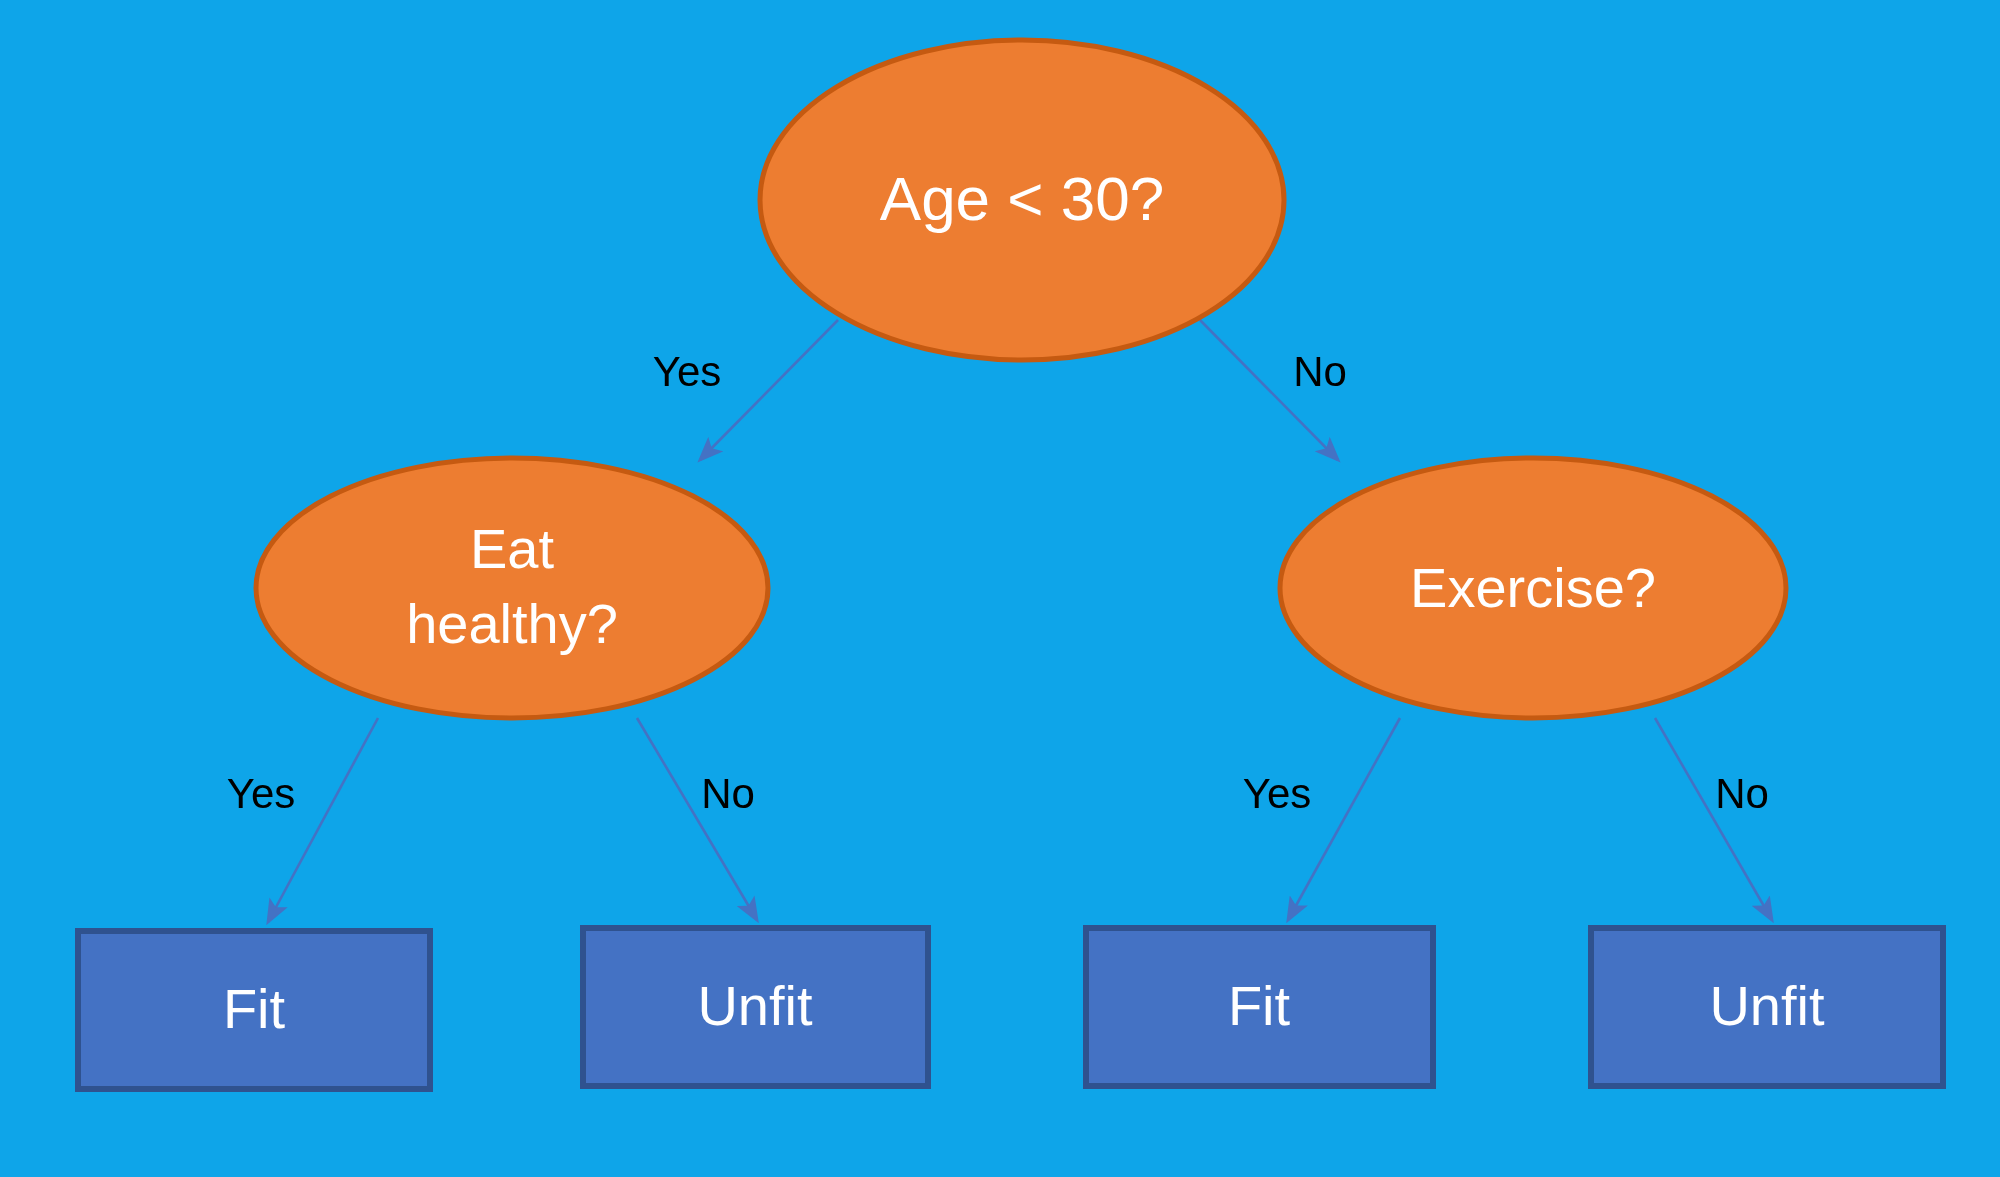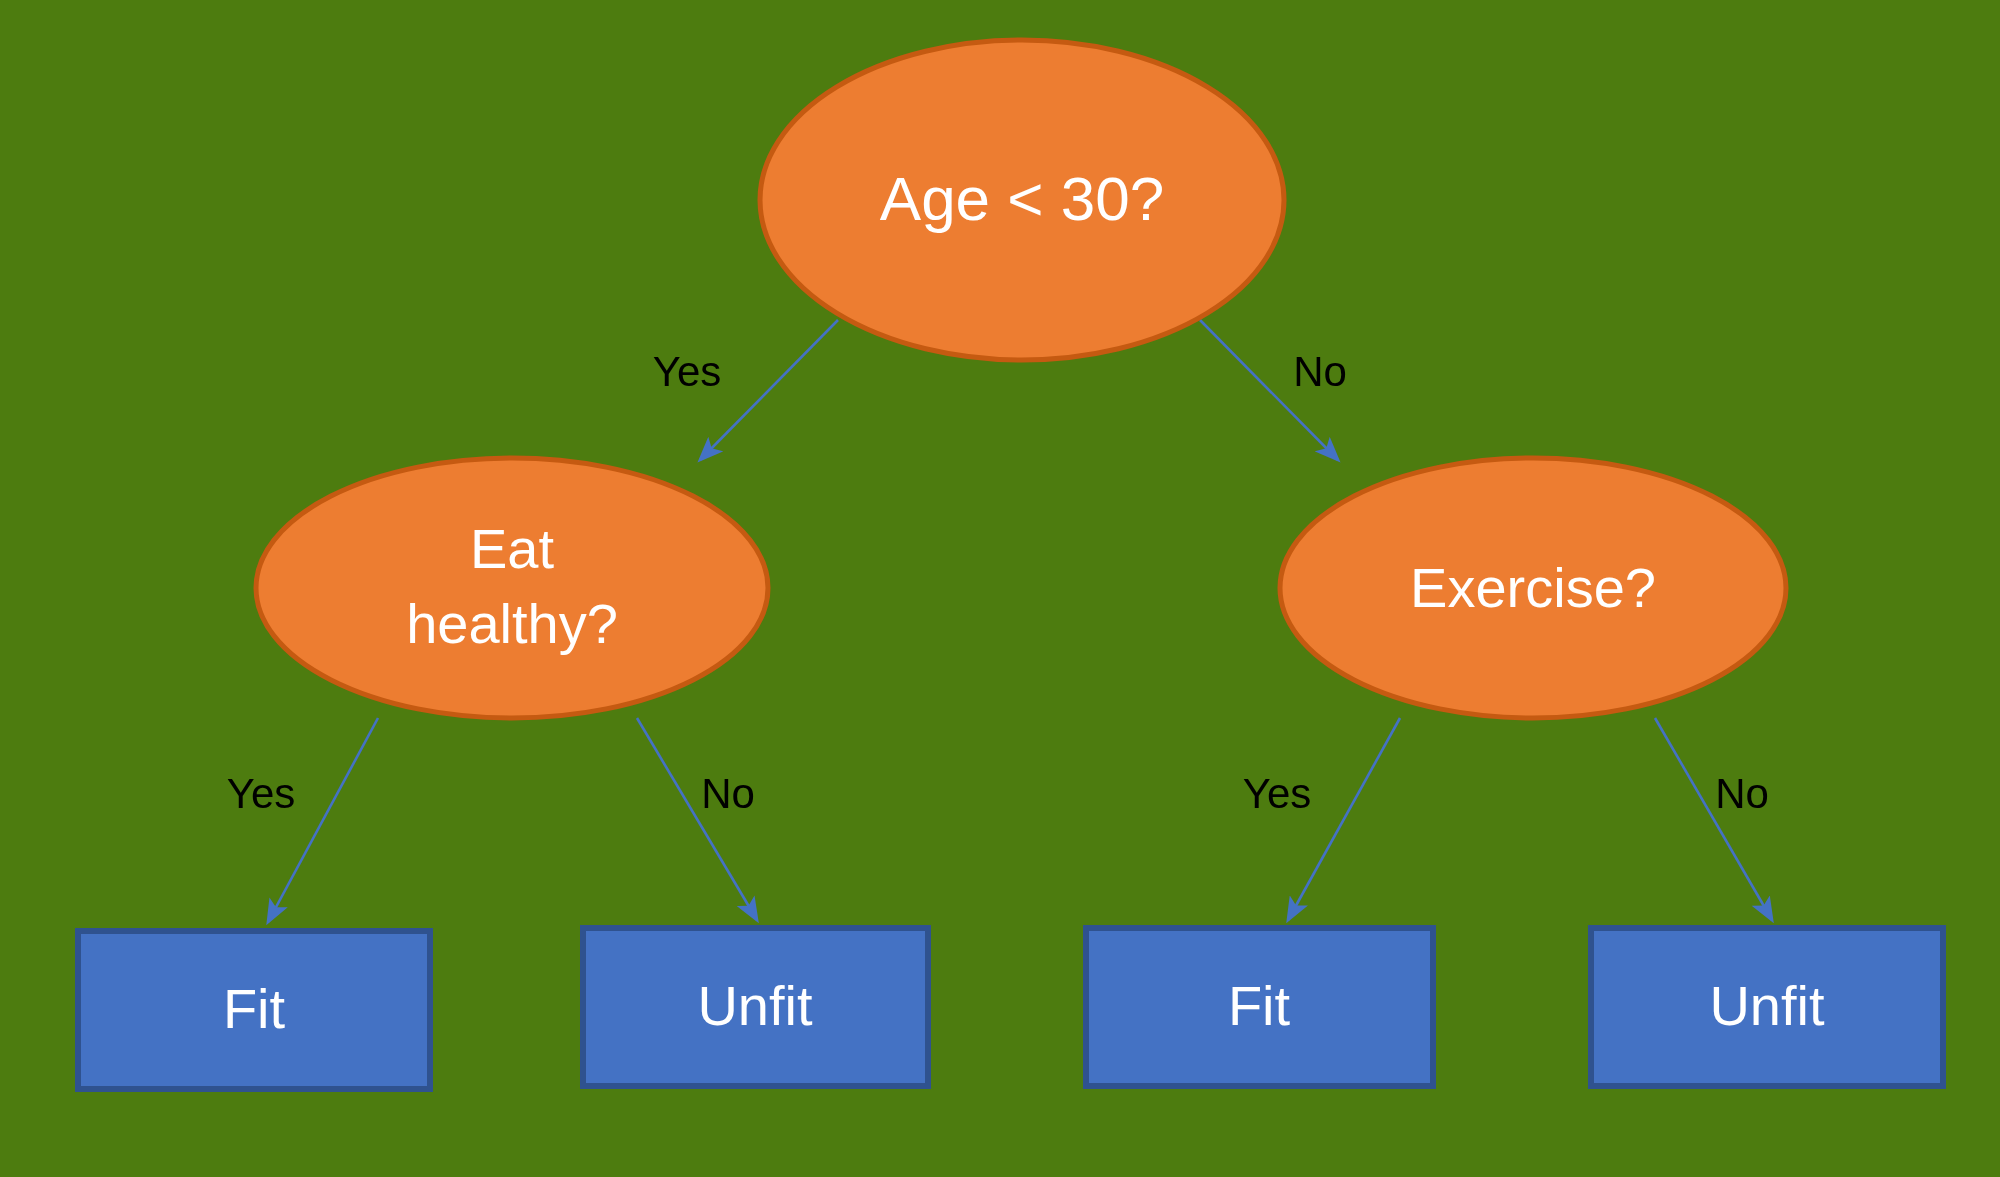--- a/index.html
+++ b/index.html
@@ -8,21 +8,21 @@
     padding: 0;
     background: #ffffff;
   }
   body {
     font-family: "Liberation Sans", sans-serif;
   }
   #canvas {
     position: relative;
     width: 2000px;
     height: 1177px;
-    background: #4d7c0f;
+    background: #0ea5e9;
     overflow: hidden;
   }
   #tree-svg {
     position: absolute;
     top: 0;
     left: 0;
     width: 2000px;
     height: 1177px;
   }
   .node-ellipse {

